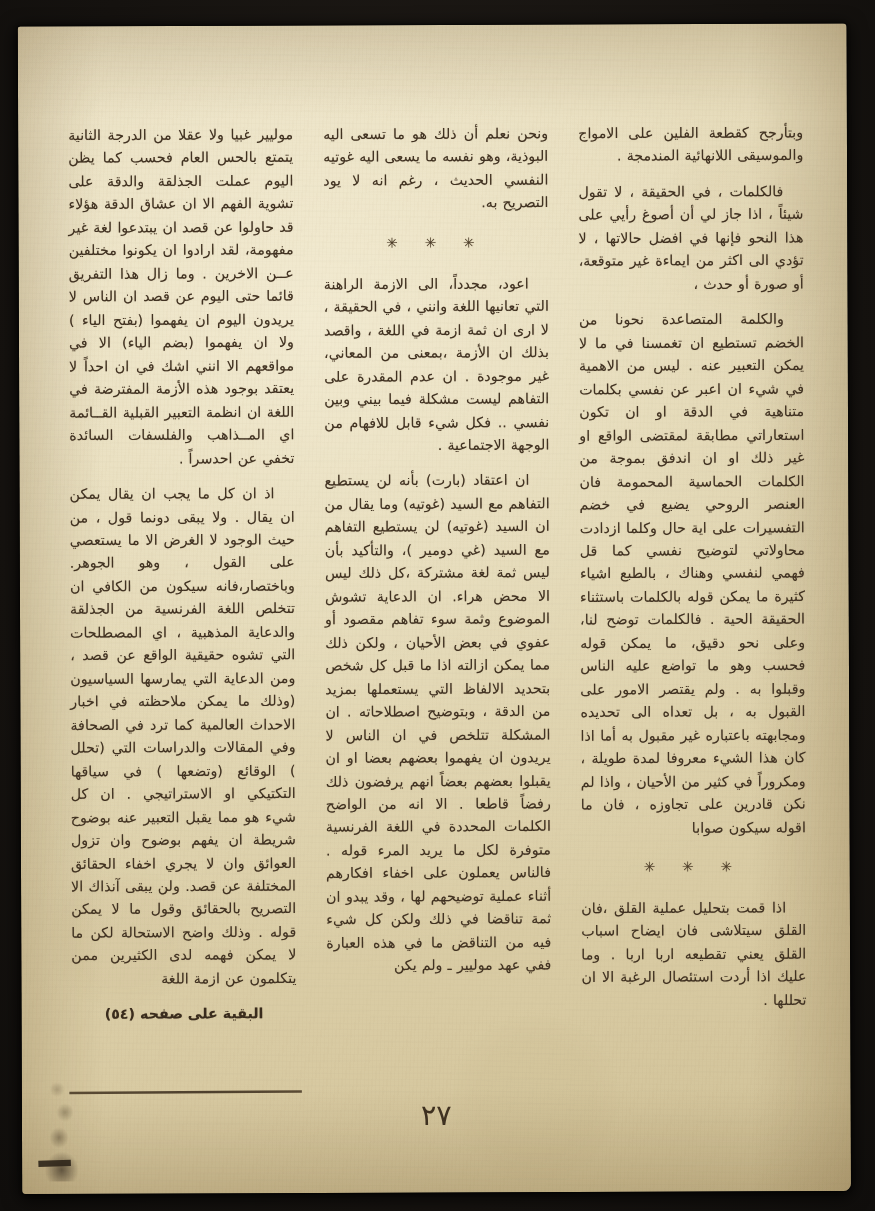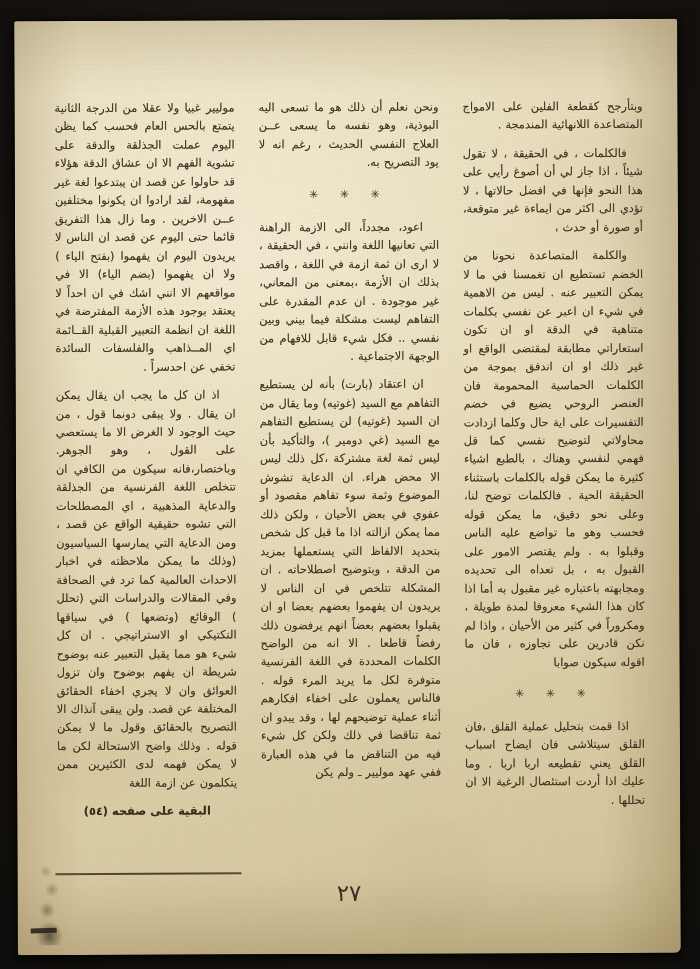--- a/index.html
+++ b/index.html
@@ -202,28 +202,28 @@
 
 <div id="scan-frame">
 
   <div id="paper">
 
     <div id="corner-smudge"></div>
     <div id="corner-smudge-bar"></div>
 
     <div id="page-body">
       <div class="column">
-          <p class="para no-indent">وبتأرجح كقطعة الفلين على الامواج المتصاعدة اللانهائية المندمجة .</p>
+          <p class="para no-indent">وبتأرجح كقطعة الفلين على الامواج والموسيقى اللانهائية المندمجة .</p>
           <p class="para">فالكلمات ، في الحقيقة ، لا تقول شيئاً ، اذا جاز لي أن أصوغ رأيي على هذا النحو فإنها في افضل حالاتها ، لا تؤدي الى اكثر من ايماءة غير متوقعة، أو صورة أو حدث ،</p>
           <p class="para">والكلمة المتصاعدة نحونا من الخضم تستطيع ان تغمسنا في ما لا يمكن التعبير عنه . ليس من الاهمية في شيء ان اعبر عن نفسي بكلمات متناهية في الدقة او ان تكون استعاراتي مطابقة لمقتضى الواقع او غير ذلك او ان اندفق بموجة من الكلمات الحماسية المحمومة فان العنصر الروحي يضيع في خضم التفسيرات على اية حال وكلما ازدادت محاولاتي لتوضيح نفسي كما قل فهمي لنفسي وهناك ، بالطبع اشياء كثيرة ما يمكن قوله بالكلمات باستثناء الحقيقة الحية . فالكلمات توضح لنا، وعلى نحو دقيق، ما يمكن قوله فحسب وهو ما تواضع عليه الناس وقبلوا به . ولم يقتصر الامور على القبول به ، بل تعداه الى تحديده ومجابهته باعتباره غير مقبول به أما اذا كان هذا الشيء معروفا لمدة طويلة ، ومكروراً في كثير من الأحيان ، واذا لم نكن قادرين على تجاوزه ، فان ما اقوله سيكون صوابا</p>
           <div class="divider">✳ ✳ ✳</div>
           <p class="para">اذا قمت بتحليل عملية القلق ،فان القلق سيتلاشى فان ايضاح اسباب القلق يعني تقطيعه اربا اربا . وما عليك اذا أردت استئصال الرغبة الا ان تحللها .</p>
         </div>
       <div class="column">
-          <p class="para no-indent">ونحن نعلم أن ذلك هو ما تسعى اليه البوذية، وهو نفسه ما يسعى عــن العلاج النفسي الحديث ، رغم انه لا يود التصريح به.</p>
+          <p class="para no-indent">ونحن نعلم أن ذلك هو ما تسعى اليه البوذية، وهو نفسه ما يسعى اليه غوتيه النفسي الحديث ، رغم انه لا يود التصريح به.</p>
           <div class="divider">✳ ✳ ✳</div>
           <p class="para">اعود، مجدداً، الى الازمة الراهنة التي تعانيها اللغة وانني ، في الحقيقة ، لا ارى ان ثمة ازمة في اللغة ، واقصد بذلك ان الأزمة ،بمعنى من المعاني، غير موجودة . ان عدم المقدرة على التفاهم ليست مشكلة فيما بيني وبين نفسي .. فكل شيء قابل للافهام من الوجهة الاجتماعية .</p>
           <p class="para">ان اعتقاد (بارت) بأنه لن يستطيع التفاهم مع السيد (غوتيه) وما يقال من ان السيد (غوتيه) لن يستطيع التفاهم مع السيد (غي دومير )، والتأكيد بأن ليس ثمة لغة مشتركة ،كل ذلك ليس الا محض هراء. ان الدعاية تشوش الموضوع وثمة سوء تفاهم مقصود أو عفوي في بعض الأحيان ، ولكن ذلك مما يمكن ازالته اذا ما قبل كل شخص بتحديد الالفاظ التي يستعملها بمزيد من الدقة ، وبتوضيح اصطلاحاته . ان المشكلة تتلخص في ان الناس لا يريدون ان يفهموا بعضهم بعضا او ان يقبلوا بعضهم بعضاً انهم يرفضون ذلك رفضاً قاطعا . الا انه من الواضح الكلمات المحددة في اللغة الفرنسية متوفرة لكل ما يريد المرء قوله . فالناس يعملون على اخفاء افكارهم أثناء عملية توضيحهم لها ، وقد يبدو ان ثمة تناقضا في ذلك ولكن كل شيء فيه من التناقض ما في هذه العبارة ففي عهد موليير ـ ولم يكن</p>
         </div>
       <div class="column">
           <p class="para no-indent">موليير غبيا ولا عقلا من الدرجة الثانية يتمتع بالحس العام فحسب كما يظن اليوم عملت الجذلقة والدقة على تشوية الفهم الا ان عشاق الدقة هؤلاء قد حاولوا عن قصد ان يبتدعوا لغة غير مفهومة، لقد ارادوا ان يكونوا مختلفين عــن الاخرين . وما زال هذا التفريق قائما حتى اليوم عن قصد ان الناس لا يريدون اليوم ان يفهموا (بفتح الياء ) ولا ان يفهموا (بضم الياء) الا في مواقعهم الا انني اشك في ان احداً لا يعتقد بوجود هذه الأزمة المفترضة في اللغة ان انظمة التعبير القبلية القــائمة اي المــذاهب والفلسفات السائدة تخفي عن احدسراً .</p>
           <p class="para">اذ ان كل ما يجب ان يقال يمكن ان يقال . ولا يبقى دونما قول ، من حيث الوجود لا الغرض الا ما يستعصي على القول ، وهو الجوهر. وباختصار،فانه سيكون من الكافي ان تتخلص اللغة الفرنسية من الجذلقة والدعاية المذهبية ، اي المصطلحات التي تشوه حقيقية الواقع عن قصد ، ومن الدعاية التي يمارسها السياسيون (وذلك ما يمكن ملاحظته في اخبار الاحداث العالمية كما ترد في الصحافة وفي المقالات والدراسات التي (تحلل ) الوقائع (وتضعها ) في سياقها التكتيكي او الاستراتيجي . ان كل شيء هو مما يقبل التعبير عنه بوضوح شريطة ان يفهم بوضوح وان تزول العوائق وان لا يجري اخفاء الحقائق المختلفة عن قصد. ولن يبقى آنذاك الا التصريح بالحقائق وقول ما لا يمكن قوله . وذلك واضح الاستحالة لكن ما لا يمكن فهمه لدى الكثيرين ممن يتكلمون عن ازمة اللغة</p>
           <div class="continued-note">البقية على صفحه (٥٤)</div>
         </div>
     </div>

